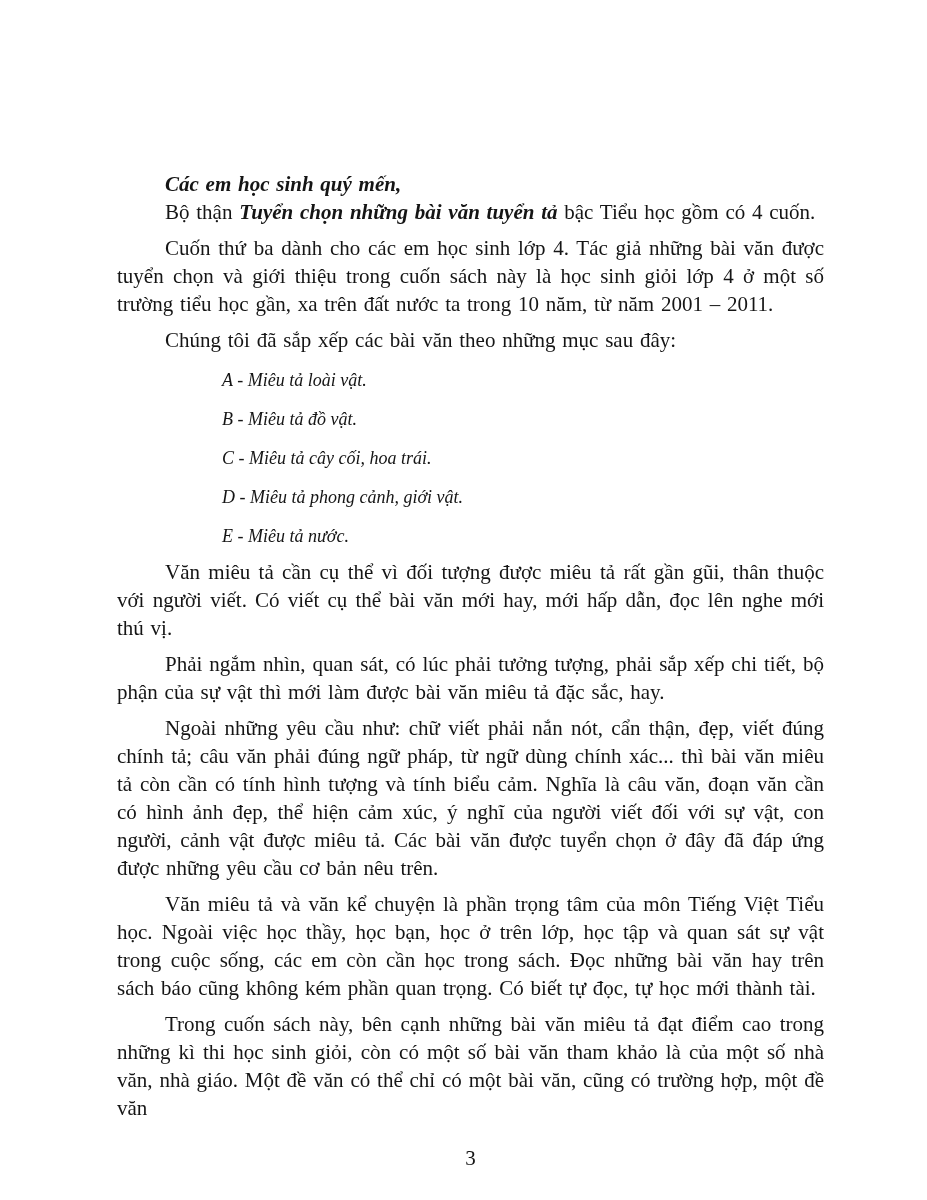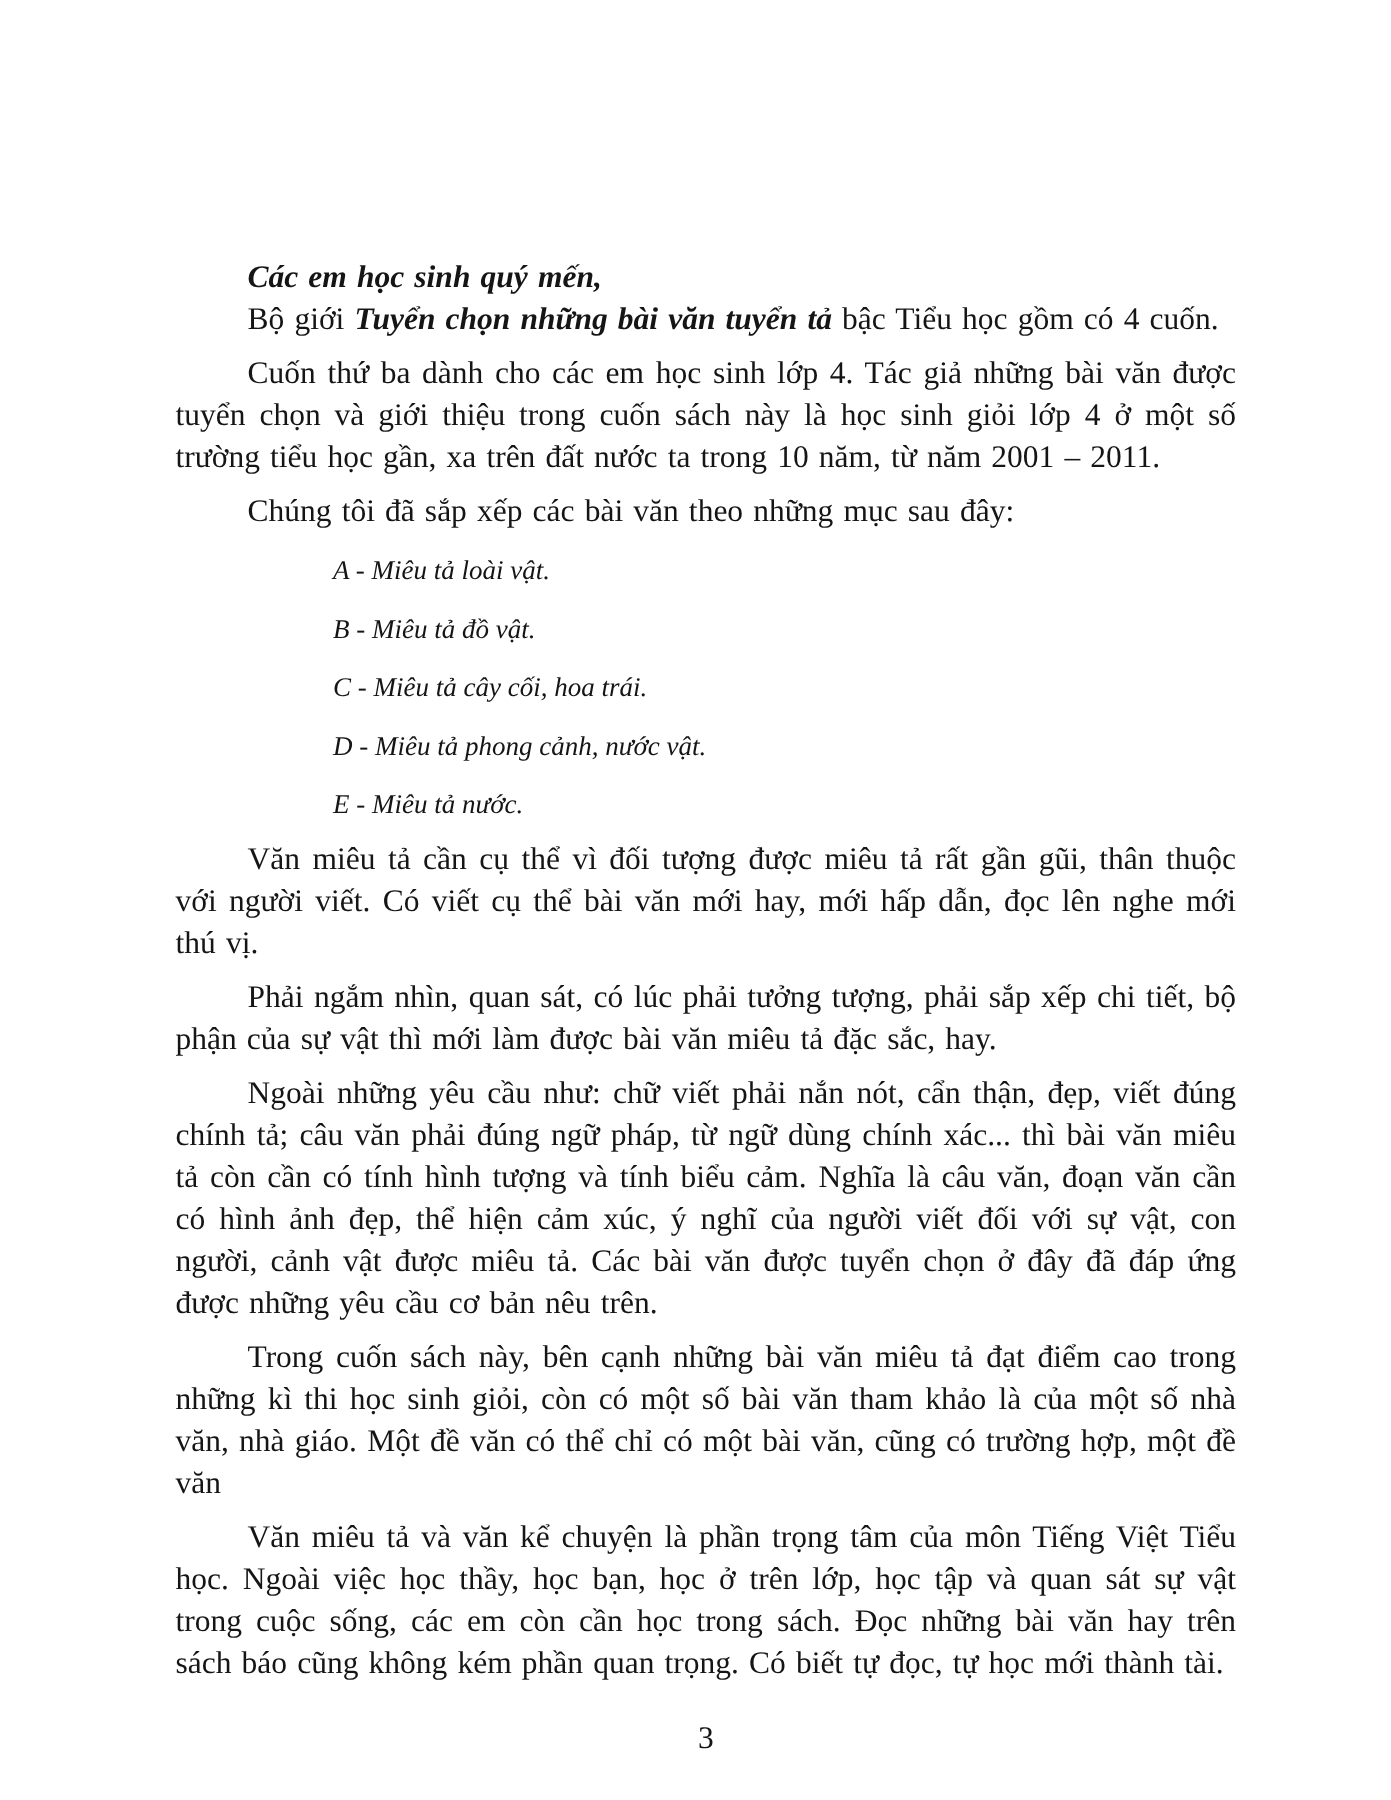--- a/index.html
+++ b/index.html
@@ -63,37 +63,37 @@
     text-indent: 0;
   }
 </style>
 </head>
 <body>
 
 <div class="page">
 
   <p class="para salutation no-gap">Các em học sinh quý mến,</p>
 
-  <p class="para series-line no-gap"><span>Bộ giới </span><span class="series-title">Tuyển chọn những bài văn tuyển tả</span><span> bậc Tiểu học gồm có 4 cuốn.</span></p>
+  <p class="para series-line no-gap"><span>Bộ thận </span><span class="series-title">Tuyển chọn những bài văn tuyển tả</span><span> bậc Tiểu học gồm có 4 cuốn.</span></p>
 
   <p class="para">Cuốn thứ ba dành cho các em học sinh lớp 4. Tác giả những bài văn được tuyển chọn và giới thiệu trong cuốn sách này là học sinh giỏi lớp 4 ở một số trường tiểu học gần, xa trên đất nước ta trong 10 năm, từ năm 2001 – 2011.</p>
 
   <p class="para">Chúng tôi đã sắp xếp các bài văn theo những mục sau đây:</p>
 
   <p class="section-item first">A - Miêu tả loài vật.</p>
   <p class="section-item">B - Miêu tả đồ vật.</p>
   <p class="section-item">C - Miêu tả cây cối, hoa trái.</p>
-  <p class="section-item">D - Miêu tả phong cảnh, nước vật.</p>
+  <p class="section-item">D - Miêu tả phong cảnh, giới vật.</p>
   <p class="section-item">E - Miêu tả nước.</p>
 
   <p class="para">Văn miêu tả cần cụ thể vì đối tượng được miêu tả rất gần gũi, thân thuộc với người viết. Có viết cụ thể bài văn mới hay, mới hấp dẫn, đọc lên nghe mới thú vị.</p>
 
   <p class="para">Phải ngắm nhìn, quan sát, có lúc phải tưởng tượng, phải sắp xếp chi tiết, bộ phận của sự vật thì mới làm được bài văn miêu tả đặc sắc, hay.</p>
 
   <p class="para">Ngoài những yêu cầu như: chữ viết phải nắn nót, cẩn thận, đẹp, viết đúng chính tả; câu văn phải đúng ngữ pháp, từ ngữ dùng chính xác... thì bài văn miêu tả còn cần có tính hình tượng và tính biểu cảm. Nghĩa là câu văn, đoạn văn cần có hình ảnh đẹp, thể hiện cảm xúc, ý nghĩ của người viết đối với sự vật, con người, cảnh vật được miêu tả. Các bài văn được tuyển chọn ở đây đã đáp ứng được những yêu cầu cơ bản nêu trên.</p>
 
+  <p class="para">Văn miêu tả và văn kể chuyện là phần trọng tâm của môn Tiếng Việt Tiểu học. Ngoài việc học thầy, học bạn, học ở trên lớp, học tập và quan sát sự vật trong cuộc sống, các em còn cần học trong sách. Đọc những bài văn hay trên sách báo cũng không kém phần quan trọng. Có biết tự đọc, tự học mới thành tài.</p>
+
   <p class="para">Trong cuốn sách này, bên cạnh những bài văn miêu tả đạt điểm cao trong những kì thi học sinh giỏi, còn có một số bài văn tham khảo là của một số nhà văn, nhà giáo. Một đề văn có thể chỉ có một bài văn, cũng có trường hợp, một đề văn</p>
-
-  <p class="para">Văn miêu tả và văn kể chuyện là phần trọng tâm của môn Tiếng Việt Tiểu học. Ngoài việc học thầy, học bạn, học ở trên lớp, học tập và quan sát sự vật trong cuộc sống, các em còn cần học trong sách. Đọc những bài văn hay trên sách báo cũng không kém phần quan trọng. Có biết tự đọc, tự học mới thành tài.</p>
 
   <p class="page-number">3</p>
 
 </div>
 
 </body></html>

